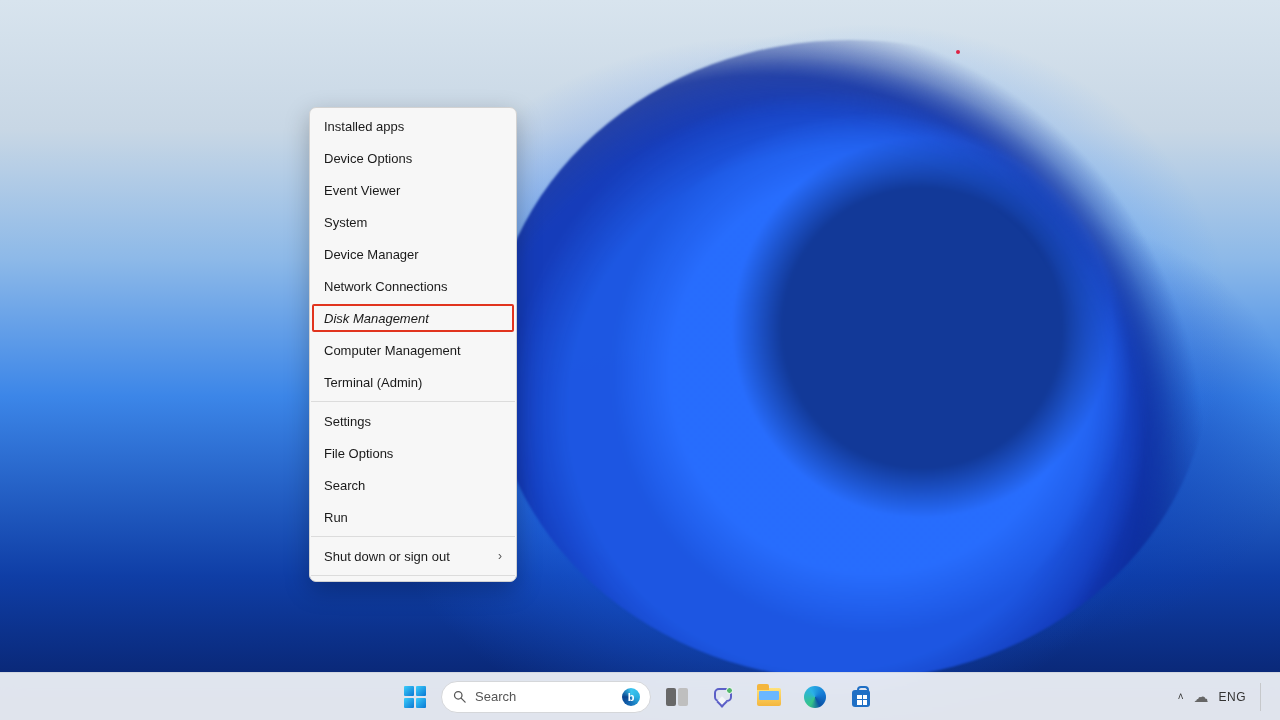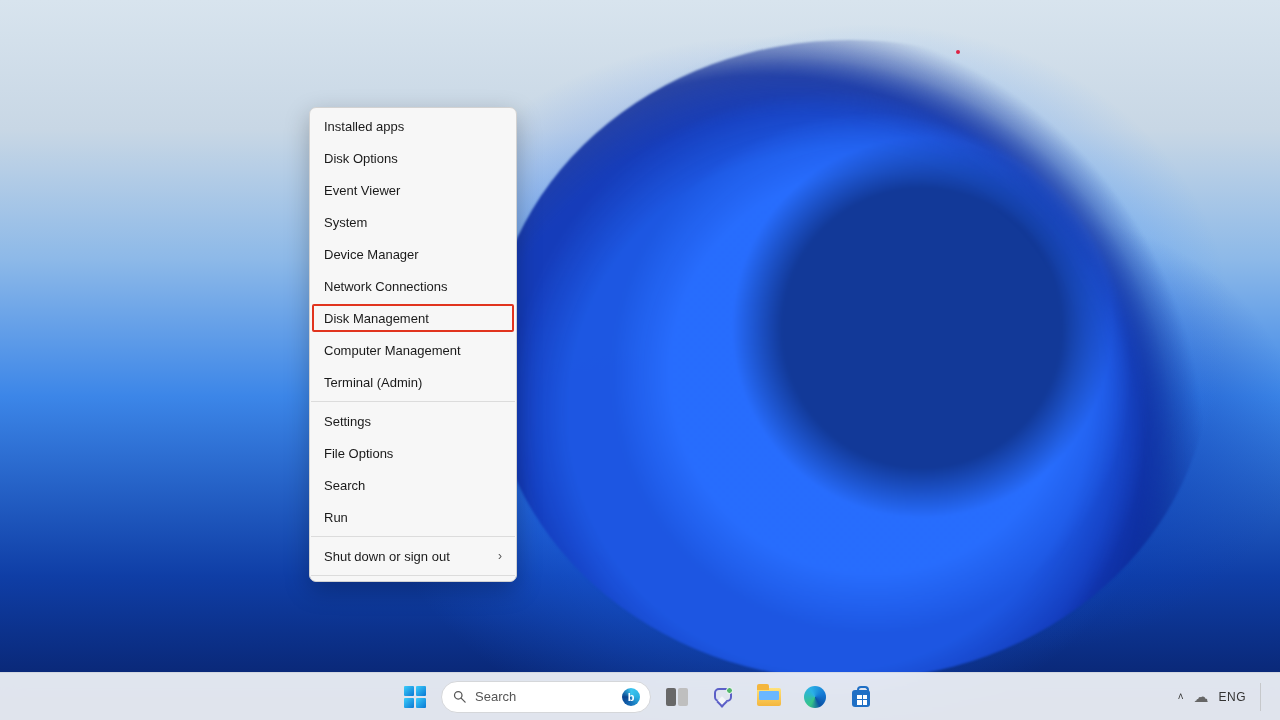--- a/index.html
+++ b/index.html
@@ -44,20 +44,21 @@
   .ctx .item {
     display: flex; align-items: center; justify-content: space-between;
     height: 32px; padding: 0 14px;
     cursor: default;
   }
   .ctx .sep { height: 1px; background: #dcdcdc; margin: 3px 1px; }
   .ctx .item.highlight {
     outline: 2px solid #e1341e;
     outline-offset: -4px;
     border-radius: 4px;
+    font-style: italic;
   }
   .chev { font-size: 12px; color: #555; }
 
   
   .taskbar {
     position: absolute; left:0; right:0; bottom:0; height:48px;
     background: rgba(243,245,248,.92);
     backdrop-filter: blur(10px);
     border-top: 1px solid rgba(0,0,0,.06);
     display:flex; align-items:center;
@@ -127,21 +128,21 @@
 <body>
 
 <div class="desktop">
   <div class="red-dot"></div>
 
   <div class="ctx" id="ctx">
       <div class="item">
         <span>Installed apps</span>
       </div>
       <div class="item">
-        <span>Disk Options</span>
+        <span>Device Options</span>
       </div>
       <div class="item">
         <span>Event Viewer</span>
       </div>
       <div class="item">
         <span>System</span>
       </div>
       <div class="item">
         <span>Device Manager</span>
       </div>

